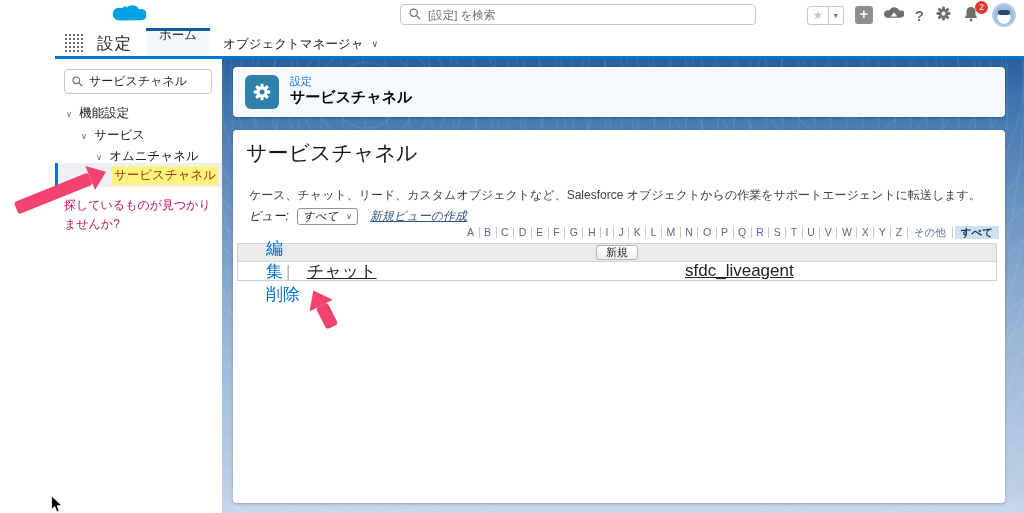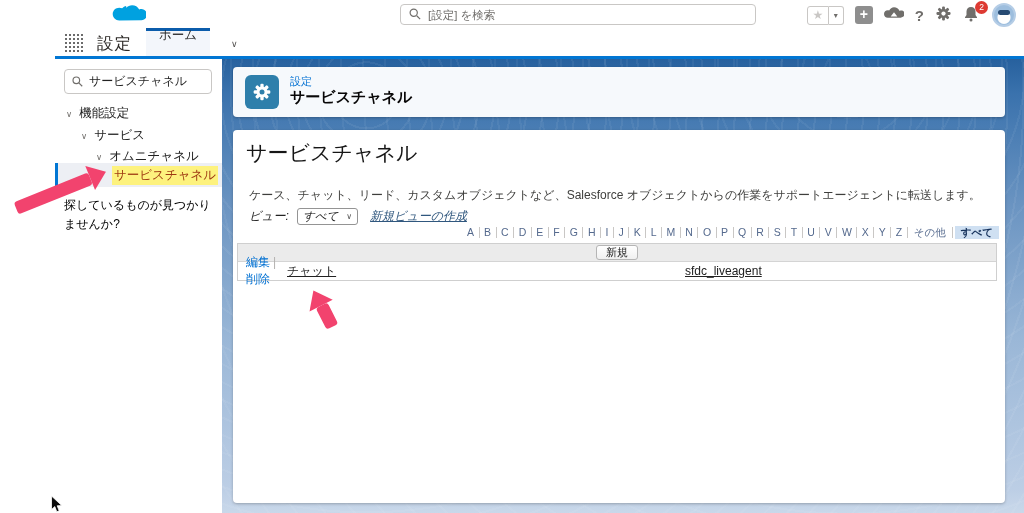--- a/index.html
+++ b/index.html
@@ -35,21 +35,21 @@
   .tab .chev { font-size:9px; color:#514f4d; margin-left:8px; }
 
   
   #sidebar { left:55px; top:59px; width:167px; height:454px; background:#fff; }
   #side-search { left:64px; top:69px; width:148px; height:25px; border:1px solid #c9c7c5; border-radius:4px; display:flex; align-items:center; padding-left:7px; background:#fff; }
   #side-search input { border:none; outline:none; font-size:12px; color:#222; width:110px; margin-left:6px; background:transparent; font-family:inherit; }
   .tree-row { position:absolute; height:19px; display:flex; align-items:center; font-size:12.5px; color:#222; }
   .tree-chev { font-size:8.5px; color:#706e6b; margin-right:7px; }
   #tree-selected { left:55px; top:163px; width:167px; height:24px; background:#edeff4; border-left:3px solid #0176d3; display:flex; align-items:center; }
   #tree-selected .mark { margin-left:54px; background:#fdf27e; color:#9e3a12; font-size:12.5px; padding:1px 2px; }
-  #notfound { left:64px; top:196px; width:152px; font-size:12px; color:#000000; line-height:1.55; }
+  #notfound { left:64px; top:196px; width:152px; font-size:12px; color:#be185d; line-height:1.55; }
 
   
   #main-bg { left:222px; top:59px; width:802px; height:454px;
     background:
       repeating-radial-gradient(circle at 18% 8%, rgba(255,255,255,0.06) 0 2px, transparent 2px 16px),
       repeating-radial-gradient(circle at 78% 3%, rgba(255,255,255,0.05) 0 2px, transparent 2px 22px),
       linear-gradient(180deg, #27619e 0px, #3a72ad 35px, #6c95c2 150px, #9ab7d7 280px, #bccee5 430px, #c9d8ea 100%);
   }
   #page-header-card { left:233px; top:67px; width:772px; height:50px; background:#f6f9fc; border-radius:4px; box-shadow:0 1px 3px rgba(0,0,0,0.25); }
   #ph-icon { left:245px; top:75px; width:34px; height:34px; border-radius:6px; background:#2e7fab; display:flex; align-items:center; justify-content:center; }
@@ -66,21 +66,21 @@
   #alpha-row { right:25px; top:226px; display:flex; align-items:center; font-size:10.5px; color:#54698d; }
   .alpha { padding:0 4.5px; border-right:1px solid #c9c7c5; line-height:11px; }
   .alpha.other { padding:0 6px; }
   .alpha.active { border-right:none; background:#cfe0f2; color:#16325c; font-weight:bold; padding:1px 6px; margin-left:2px; }
 
   
   #table { left:237px; top:243px; width:760px; border:1px solid #cfcfcf; background:#fff; }
   #tbl-band { height:18px; background:#ebebeb; border-bottom:1px solid #d4d4d4; display:flex; align-items:center; justify-content:center; }
   #new-btn { height:15px; background:linear-gradient(#fff,#f0f0f0); border:1px solid #b5b5b5; border-radius:3px; font-size:11px; color:#222; line-height:13px; padding:0 9px; }
   #tbl-head { height:17px; background:#f5f5f5; border-bottom:1px solid #d8d8d8; display:flex; align-items:center; font-size:11.5px; font-weight:bold; color:#514f4d; }
-  #tbl-row { height:18px; display:flex; align-items:center; font-size:12px; }
+  #tbl-row { height:18px; display:flex; align-items:center; font-size:17px;margin-left:20px; }
   .col-action { width:49px; padding-left:8px; }
   .col-name { flex:1; }
   .col-api { width:311px; }
   .sort-arrow { font-size:9px; color:#706e6b; margin-left:4px; font-weight:normal; }
   .lnk-blue { color:#0070d2; }
   .lnk-sep { color:#b3b1af; margin:0 3px; }
   .lnk-dark { color:#222; text-decoration:underline; }
 
   
   .annot { position:absolute; display:flex; align-items:center; transform-origin:left center; height:26px; }
@@ -149,20 +149,21 @@
   </div>
 
   <div id="nav" class="abs"></div>
   <div id="waffle" class="abs"></div>
   <div id="app-name" class="abs">設定</div>
   <div id="tabs" class="abs">
     <div class="tab active">
       <span>ホーム</span>
     </div>
     <div class="tab">
+      <span>オブジェクトマネージャ</span>
       <span class="chev">∨</span>
     </div>
   </div>
   <div id="nav-underline" class="abs"></div>
 
   <div id="sidebar" class="abs"></div>
   <div id="side-search" class="abs">
     <span>
       <svg width="11" height="11" viewBox="0 0 14 14">
           <circle cx="5.5" cy="5.5" r="4.2" fill="none" stroke="#706e6b" stroke-width="1.5"></circle>

